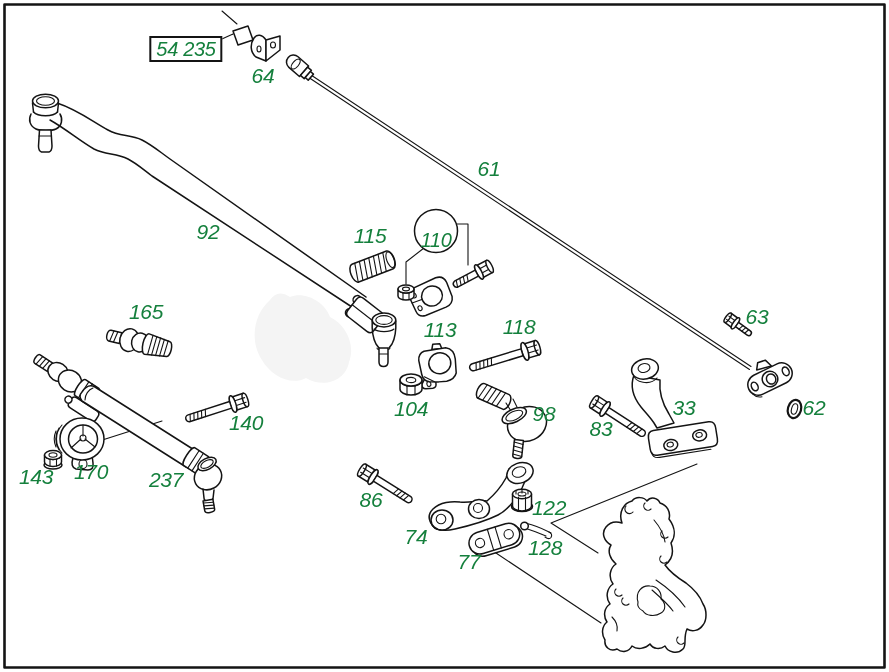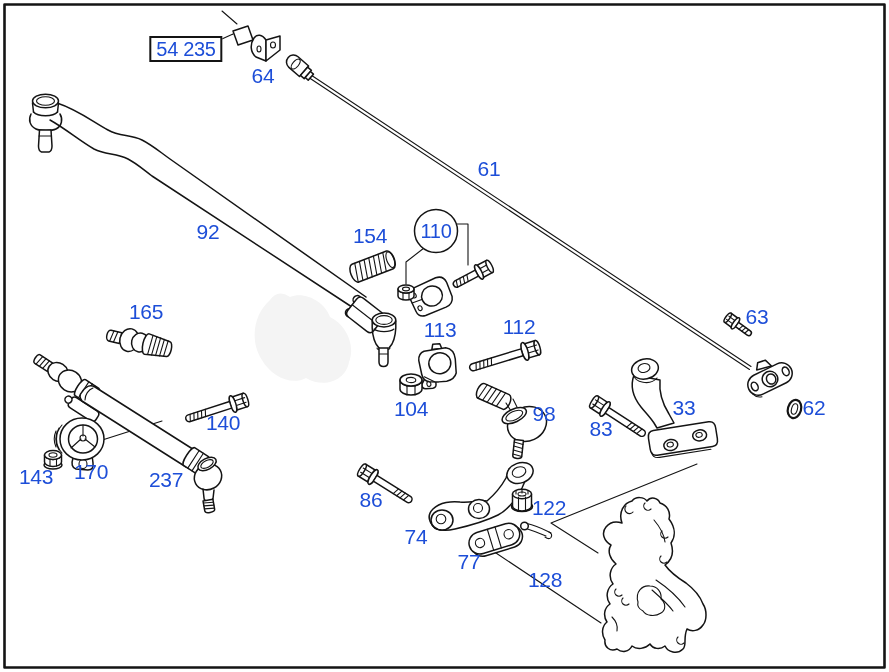--- a/index.html
+++ b/index.html
@@ -3,22 +3,22 @@
 <meta charset="utf-8">
 <style>
   html,body{margin:0;padding:0;background:#e8e8e8;}
   .stage{position:relative;width:889px;height:672px;background:#ffffff;overflow:hidden;
          font-family:"Liberation Sans",sans-serif;}
   .stage svg{position:absolute;left:0;top:0;}
   .art{stroke:#141414;stroke-width:1.5;fill:none;stroke-linecap:round;stroke-linejoin:round;}
   .art .wf{fill:#ffffff;}
   .art .thin{stroke-width:1.1;}
   .art .bold{stroke-width:2.2;}
-  .lbl{position:absolute;transform:translate(-50%,-50%);font-size:21px;color:#1d4ed8;
-       white-space:nowrap;letter-spacing:-0.3px;}
+  .lbl{position:absolute;transform:translate(-50%,-50%);font-size:21px;color:#15803d;
+       white-space:nowrap;letter-spacing:-0.3px;font-style:italic;}
   .lbl.boxed{border:2px solid #141414;padding:0 5px;font-size:20px;line-height:22px;background:#fff;}
   .lbl.circled{font-size:20px;}
 </style>
 </head>
 <body>
 
 <div class="stage">
 <svg width="889" height="672" viewBox="0 0 889 672" class="art">
 
   <g>
@@ -332,33 +332,33 @@
     <path class="thin" d="M 652,590 C 660,597 668,604 673,611"></path>
     <path class="thin" d="M 678,637 A 4,4 0 1 0 684,643"></path>
     <path class="thin" d="M 612,617 C 616,621 618,626 617,631"></path>
   </g>
 </svg>
 
 <div class="lbl boxed" style="left:186px;top:49px">54 235</div>
 <div class="lbl" style="left:263px;top:76px">64</div>
 <div class="lbl" style="left:489px;top:169px">61</div>
 <div class="lbl" style="left:208px;top:232px">92</div>
-<div class="lbl" style="left:370px;top:236px">154</div>
-<div class="lbl circled" style="left:436px;top:231px">110</div>
+<div class="lbl" style="left:370px;top:236px">115</div>
+<div class="lbl circled" style="left:436px;top:240px">110</div>
 <div class="lbl" style="left:440px;top:330px">113</div>
-<div class="lbl" style="left:519px;top:327px">112</div>
+<div class="lbl" style="left:519px;top:327px">118</div>
 <div class="lbl" style="left:411px;top:409px">104</div>
 <div class="lbl" style="left:544px;top:414px">98</div>
 <div class="lbl" style="left:146px;top:312px">165</div>
-<div class="lbl" style="left:223px;top:423px">140</div>
+<div class="lbl" style="left:246px;top:423px">140</div>
 <div class="lbl" style="left:36px;top:477px">143</div>
 <div class="lbl" style="left:91px;top:472px">170</div>
 <div class="lbl" style="left:166px;top:480px">237</div>
 <div class="lbl" style="left:371px;top:500px">86</div>
 <div class="lbl" style="left:416px;top:537px">74</div>
 <div class="lbl" style="left:549px;top:508px">122</div>
-<div class="lbl" style="left:545px;top:580px">128</div>
+<div class="lbl" style="left:545px;top:548px">128</div>
 <div class="lbl" style="left:469px;top:562px">77</div>
 <div class="lbl" style="left:601px;top:429px">83</div>
 <div class="lbl" style="left:684px;top:408px">33</div>
 <div class="lbl" style="left:757px;top:317px">63</div>
 <div class="lbl" style="left:814px;top:408px">62</div>
 </div>
 
 </body></html>

